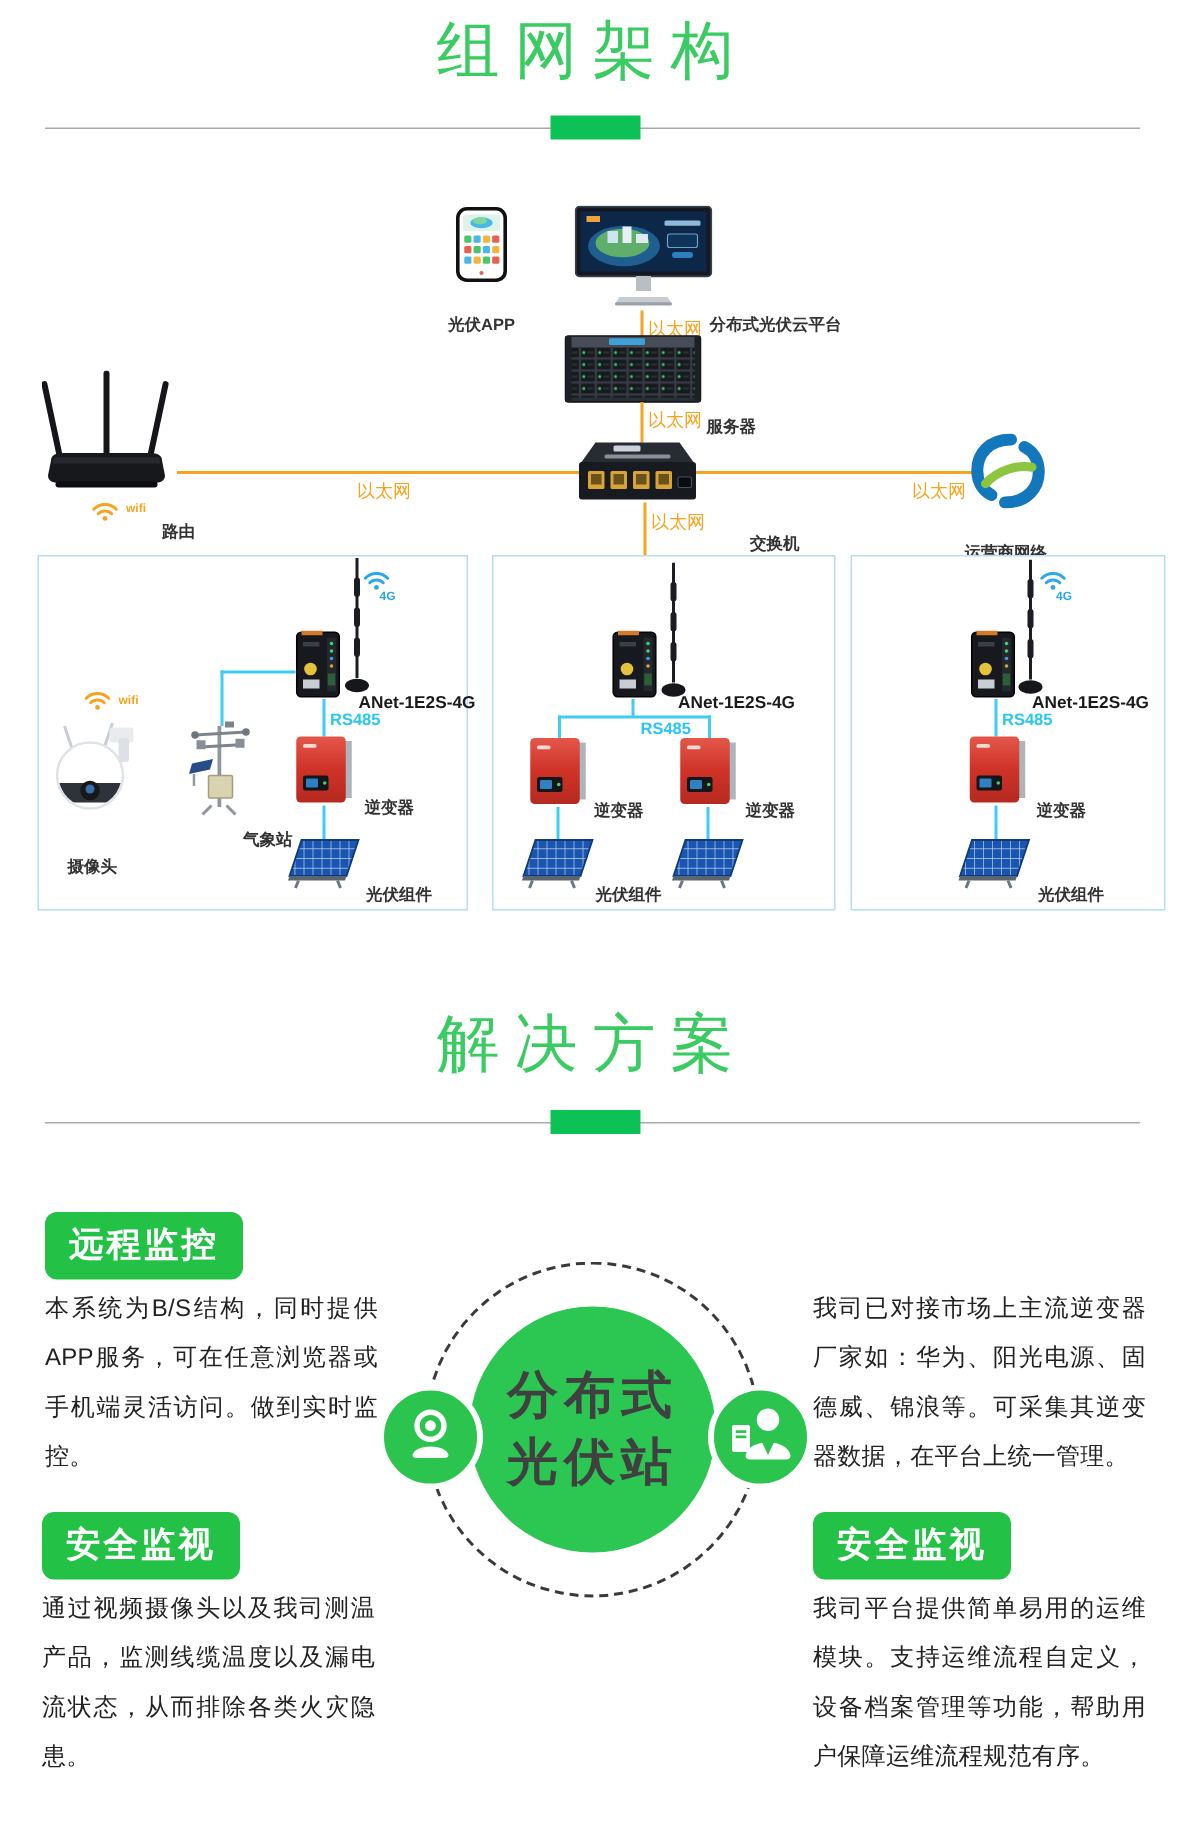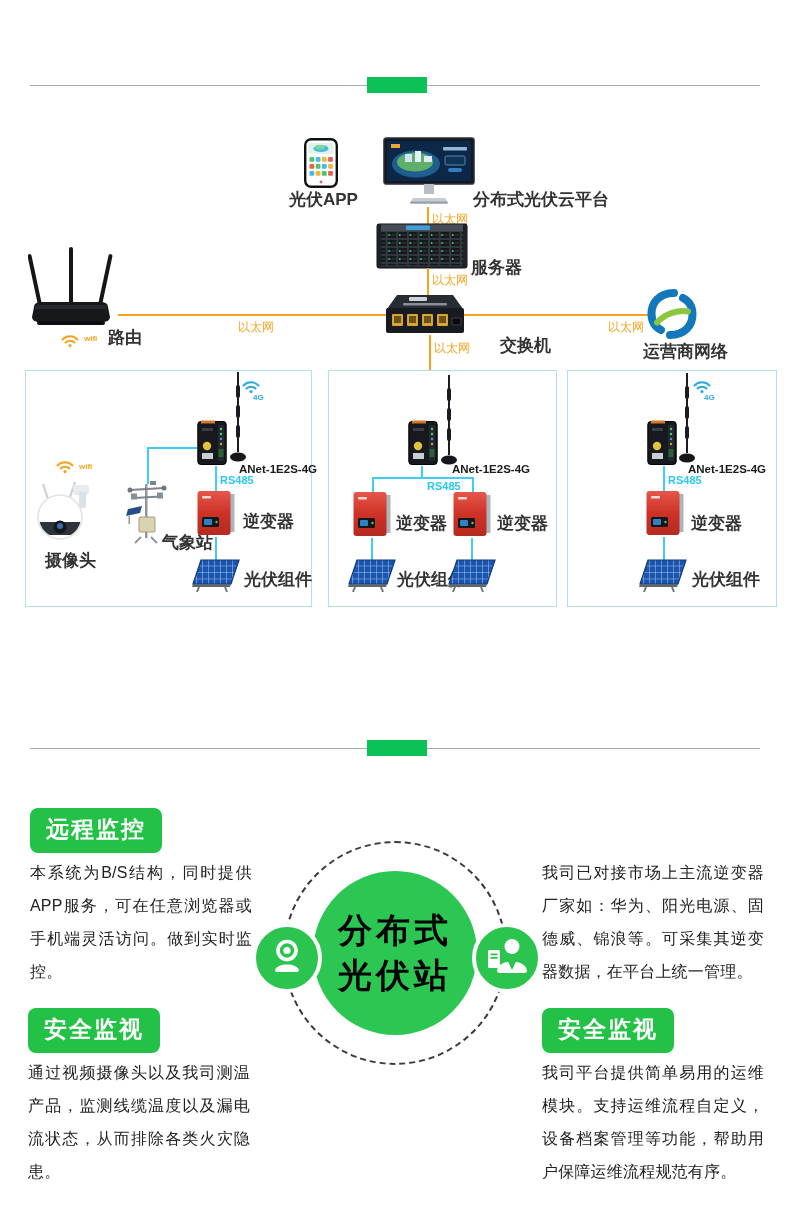--- a/index.html
+++ b/index.html
@@ -7,42 +7,42 @@
         font-family:"Liberation Sans","DejaVu Sans",sans-serif;color:#333;}
   .abs{position:absolute;}
 
   
   .sec-title{position:absolute;left:0;width:790px;text-align:center;
              font-size:42px;font-weight:500;letter-spacing:10px;color:#3bcb63;}
   .hr{position:absolute;height:1px;background:#a9a9a9;}
   .hr-bar{position:absolute;background:#0cc155;}
 
   
-  .lbl{position:absolute;font-size:17px;font-weight:700;color:#333;white-space:nowrap;}
+  .lbl{position:absolute;font-size:11px;font-weight:700;color:#333;white-space:nowrap;margin-top:21px;}
   .lbl.center{text-align:center;}
   .eth{position:absolute;font-size:12px;font-weight:400;color:#f6a41f;white-space:nowrap;}
   .rs485{position:absolute;font-size:11px;font-weight:700;color:#29c7f1;white-space:nowrap;}
   .anet-lbl{position:absolute;font-size:11.5px;font-weight:700;color:#1a1a1a;white-space:nowrap;text-align:center;}
   .tiny-orange{position:absolute;font-size:8px;font-weight:700;color:#f6a41f;}
   .tiny-blue{position:absolute;font-size:8px;font-weight:700;color:#2ba8e8;}
 
   .oline{position:absolute;background:#f6a41f;}
   .cline{position:absolute;background:#41cdf2;}
   .unit-box{position:absolute;border:1px solid #b5ddf1;background:#fff;}
 
   
   .badge{position:absolute;background:#23c246;color:#fff;font-size:23px;font-weight:700;
          letter-spacing:2px;padding:6px 16px 8px 16px;border-radius:8px;white-space:nowrap;}
   .para{position:absolute;width:222px;font-size:16px;line-height:33px;color:#222;
         text-align:justify;letter-spacing:0.2px;}
   .dashed-circle{position:absolute;left:283px;top:841px;width:220px;height:220px;
                  border:2px dashed #3a3a3a;border-radius:50%;}
   .big-circle{position:absolute;left:313px;top:871px;width:164px;height:164px;background:#2cc653;
               border-radius:50%;display:flex;flex-direction:column;align-items:center;justify-content:center;}
-  .big-circle div{color:#000000;font-size:34px;font-weight:700;letter-spacing:4px;line-height:45px;}
+  .big-circle div{color:#404040;font-size:34px;font-weight:700;letter-spacing:4px;line-height:45px;}
   .side-circle{position:absolute;width:62px;height:62px;background:#2bc44f;border:4px solid #fff;
                border-radius:50%;display:flex;align-items:center;justify-content:center;}
 </style>
 </head>
 <body>
 
 <svg width="0" height="0" style="position:absolute">
   <defs>
     <pattern id="srv" width="10.6" height="8" patternUnits="userSpaceOnUse">
       <rect x="0.4" y="0.4" width="9.8" height="7.2" fill="#15181d" stroke="#363b44" stroke-width="0.8"></rect>
@@ -56,20 +56,21 @@
     <linearGradient id="invg" x1="0" y1="0" x2="0" y2="1">
       <stop offset="0" stop-color="#e4574a"></stop>
         <stop offset="0.5" stop-color="#cf3227"></stop>
         <stop offset="1" stop-color="#b52a20"></stop>
     </linearGradient>
   </defs>
 </svg>
 
 <div class="page">
 
+  <h1 class="sec-title" style="top:6px;margin:0;">组网架构</h1>
   <div class="hr" style="left:30px;width:730px;top:85px;"></div>
   <div class="hr-bar" style="left:367px;top:77px;width:60px;height:16px;"></div>
 
   <div class="abs" style="left:304px;top:138px;">
     <svg width="34" height="50" viewBox="0 0 34 50">
       <rect x="1.2" y="1.2" width="31.6" height="47.6" rx="6" fill="#ffffff" stroke="#111" stroke-width="2.4"></rect>
       <rect x="4.5" y="5" width="25" height="11" rx="2" fill="#dff3e8"></rect>
       <ellipse cx="17" cy="10.5" rx="7.5" ry="3.6" fill="#49b8e8"></ellipse>
       <ellipse cx="16" cy="9.2" rx="4.8" ry="2.4" fill="#7ed6a0"></ellipse>
       <g>
@@ -445,20 +446,21 @@
   <div class="abs" style="left:638px;top:559px;">
     <svg width="50" height="34" viewBox="0 0 50 34">
       <path d="M10 1 H48 L40 25 H2 Z" fill="url(#pvgrid)" stroke="#0e3a78" stroke-width="1.2"></path>
       <path d="M2 25 H40 L39 28 H1 Z" fill="#5b6770"></path>
       <line x1="8" y1="28" x2="6" y2="33" stroke="#6b7680" stroke-width="2"></line>
       <line x1="34" y1="28" x2="36" y2="33" stroke="#6b7680" stroke-width="2"></line>
     </svg>
   </div>
   <div class="lbl" style="left:692px;top:568px;">光伏组件</div>
 
+  <h2 class="sec-title" style="top:668px;margin:0;">解决方案</h2>
   <div class="hr" style="left:30px;width:730px;top:748px;"></div>
   <div class="hr-bar" style="left:367px;top:740px;width:60px;height:16px;"></div>
 
   <div class="badge" style="left:30px;top:808px;">远程监控</div>
   <p class="para" style="left:30px;top:840px;">本系统为B/S结构，同时提供APP服务，可在任意浏览器或手机端灵活访问。做到实时监控。</p>
 
   <p class="para" style="left:542px;top:840px;">我司已对接市场上主流逆变器厂家如：华为、阳光电源、固德威、锦浪等。可采集其逆变器数据，在平台上统一管理。</p>
 
   <div class="badge" style="left:28px;top:1008px;">安全监视</div>
   <p class="para" style="left:28px;top:1040px;">通过视频摄像头以及我司测温产品，监测线缆温度以及漏电流状态，从而排除各类火灾隐患。</p>

